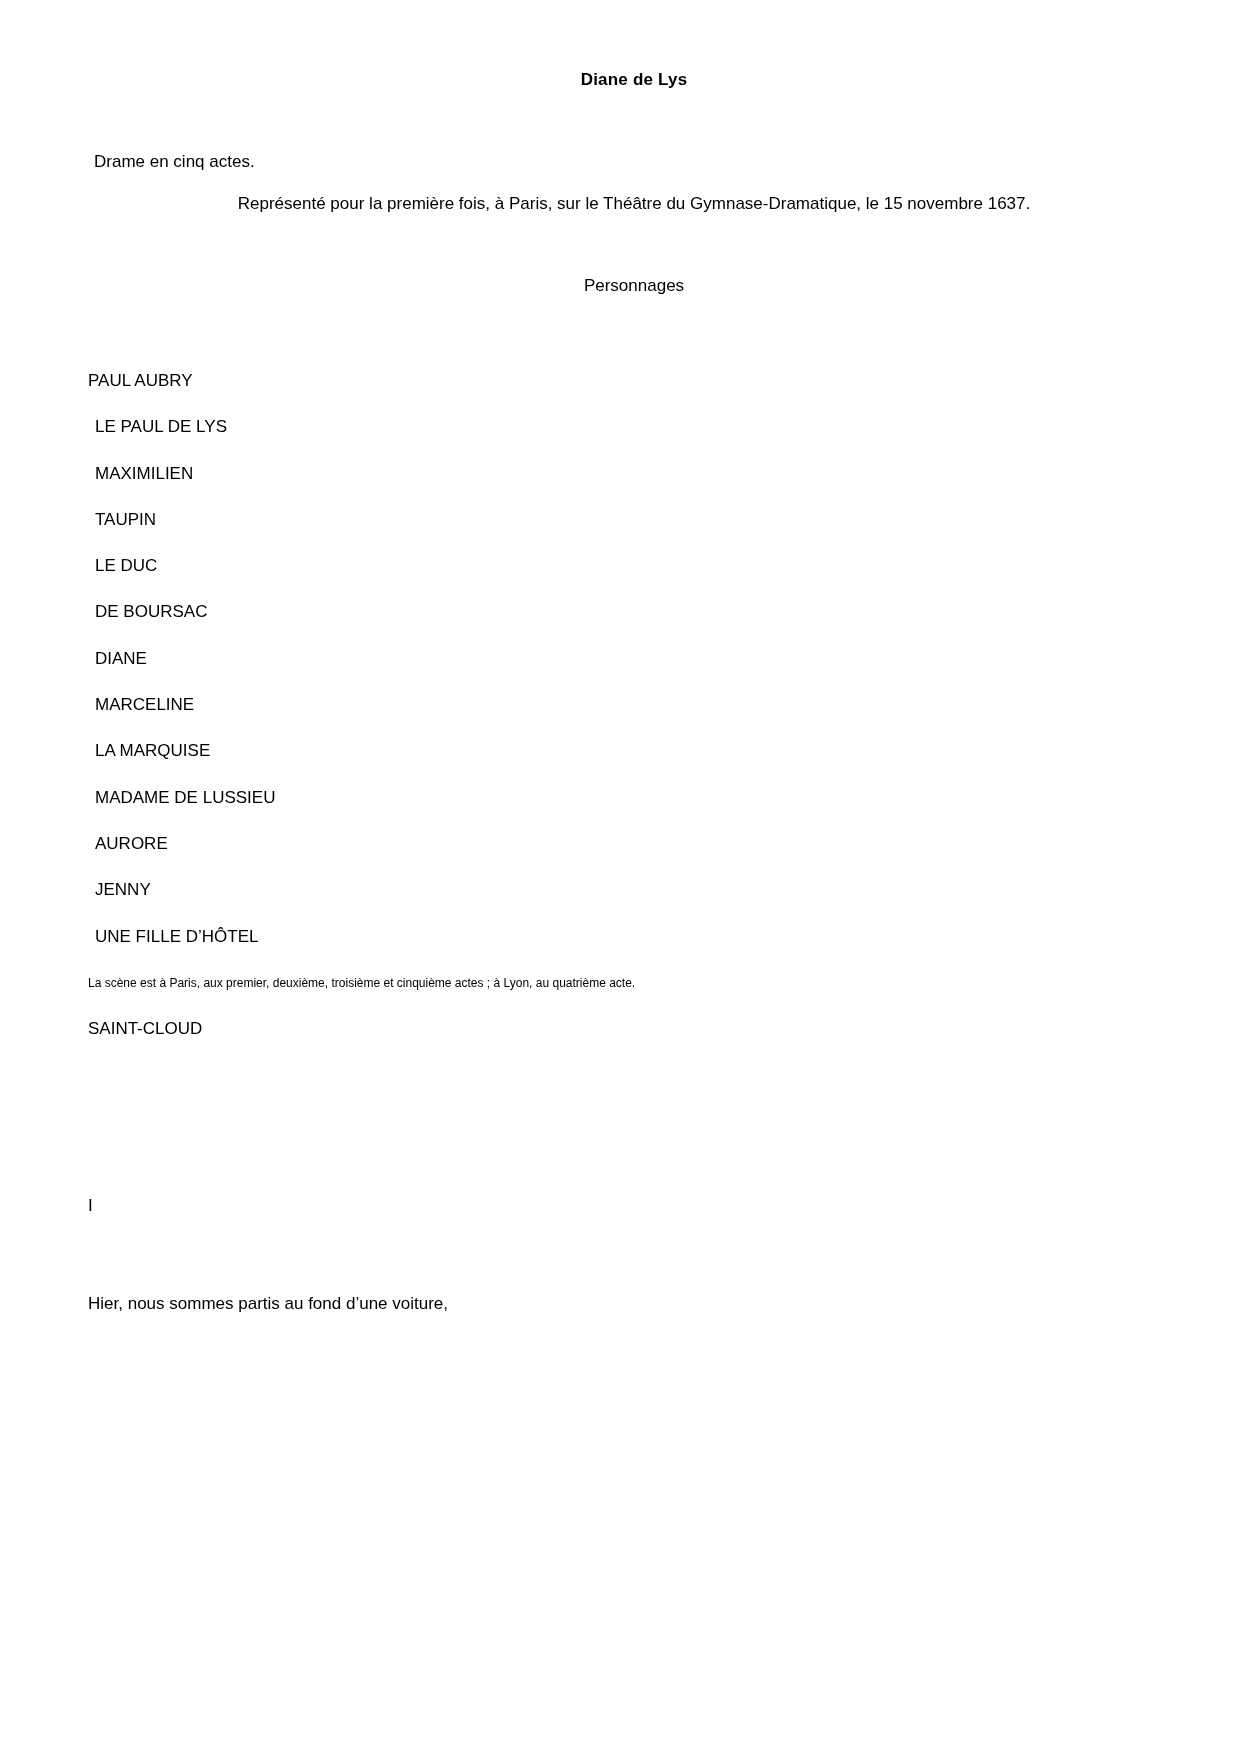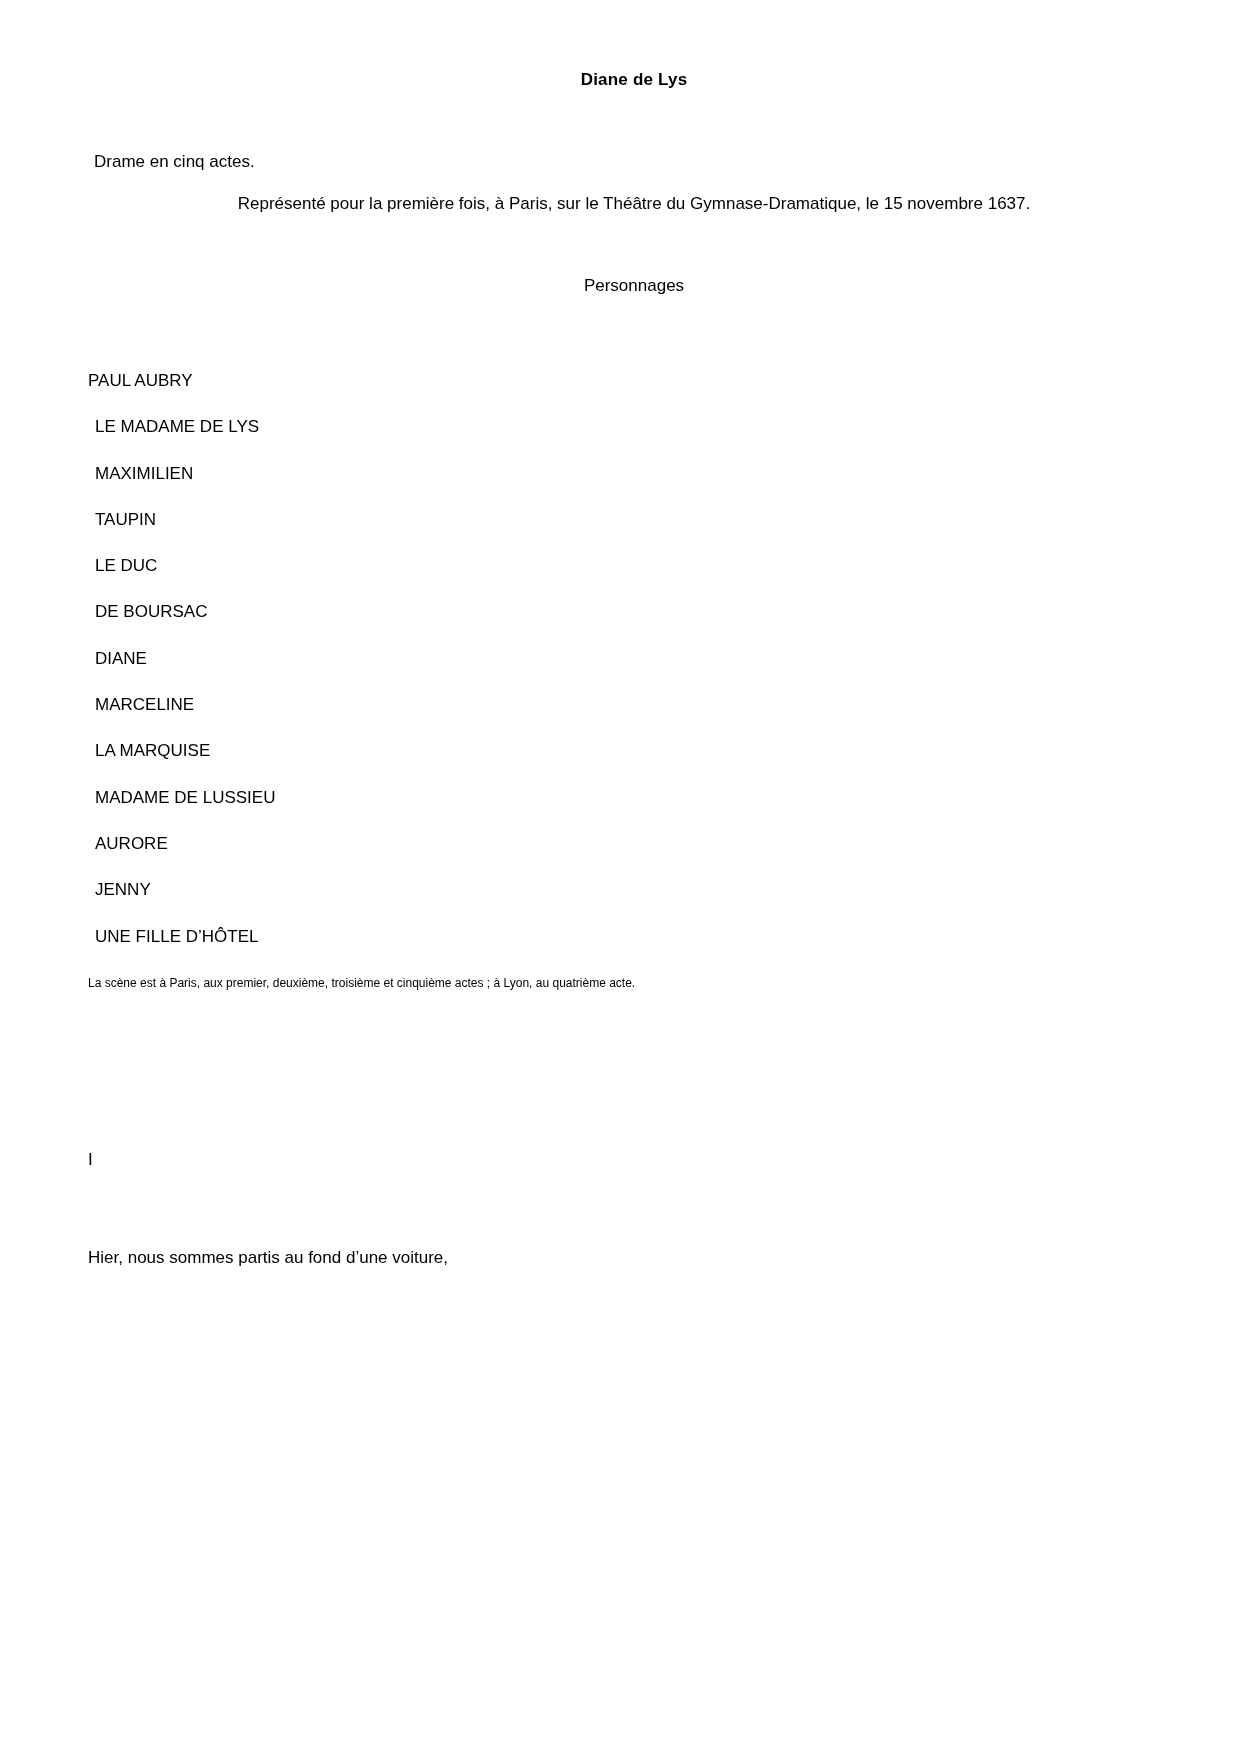--- a/index.html
+++ b/index.html
@@ -109,36 +109,37 @@
     <p class="premiere">Représenté pour la première fois, à Paris, sur le Théâtre du Gymnase-Dramatique, le 15 novembre 1637.</p>
 
     <div class="spacer-3"></div>
 
     <p class="personnages-heading">Personnages</p>
 
     <div class="spacer-4"></div>
 
     <ul class="cast-list">
       <li class="cast-item">PAUL AUBRY</li>
-      <li class="cast-item indent">LE MADAME DE LYS</li>
+      <li class="cast-item indent">LE PAUL DE LYS</li>
       <li class="cast-item indent">MAXIMILIEN</li>
       <li class="cast-item indent">TAUPIN</li>
       <li class="cast-item indent">LE DUC</li>
       <li class="cast-item indent">DE BOURSAC</li>
       <li class="cast-item indent">DIANE</li>
       <li class="cast-item indent">MARCELINE</li>
       <li class="cast-item indent">LA MARQUISE</li>
       <li class="cast-item indent">MADAME DE LUSSIEU</li>
       <li class="cast-item indent">AURORE</li>
       <li class="cast-item indent">JENNY</li>
       <li class="cast-item indent">UNE FILLE D’HÔTEL</li>
     </ul>
 
     <p class="scene-note">La scène est à Paris, aux premier, deuxième, troisième et cinquième actes ; à Lyon, au quatrième acte.</p>
 
+    <p class="place">SAINT-CLOUD</p>
 
     <div class="spacer-5"></div>
 
     <p class="act-number">I</p>
 
     <div class="spacer-6"></div>
 
     <p class="body-line">Hier, nous sommes partis au fond d’une voiture,</p>
 
   </div>

